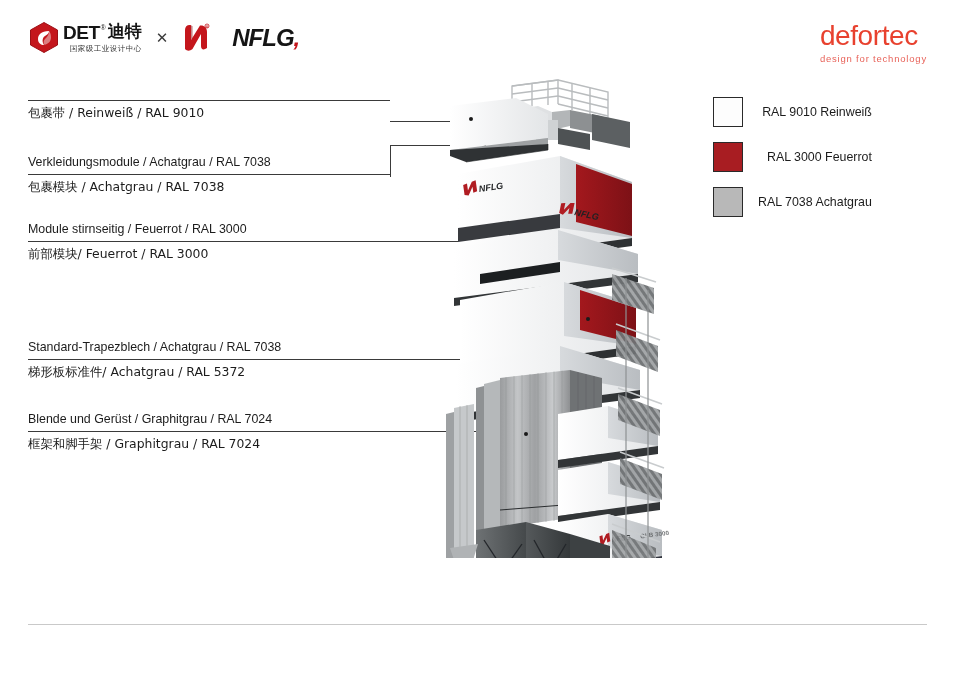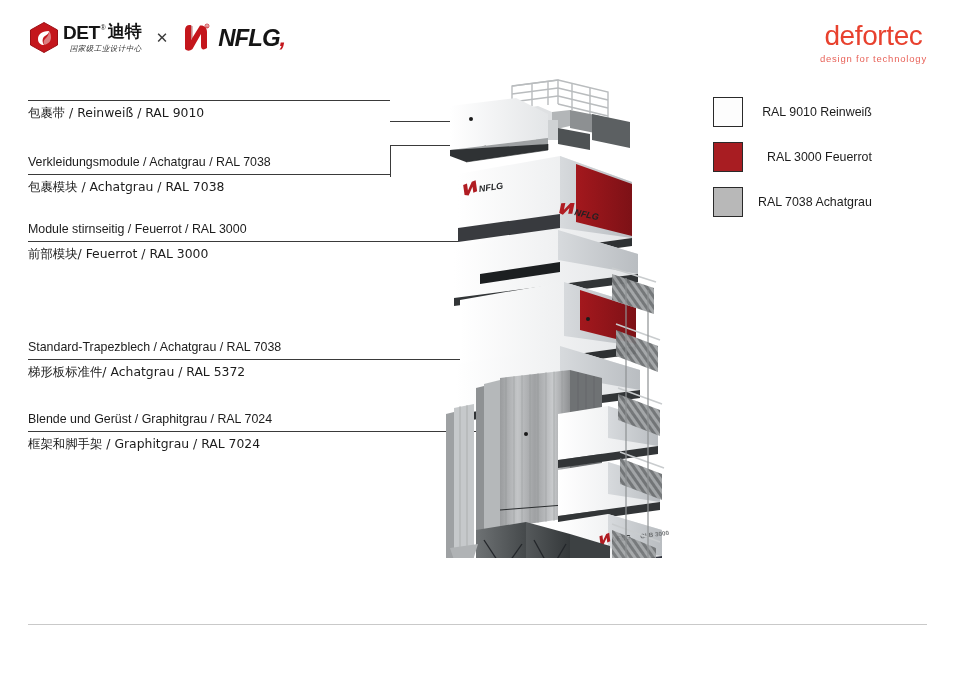--- a/index.html
+++ b/index.html
@@ -17,28 +17,28 @@
   .header{position:absolute;top:0;left:0;width:955px;height:80px;}
   .logo-group{position:absolute;left:30px;top:22px;display:flex;align-items:center;gap:14px;}
   .det-logo{display:flex;align-items:center;gap:5px;}
   .det-hex{width:28px;height:31px;position:relative;}
   .det-hex svg{display:block;}
   .det-words{display:flex;flex-direction:column;line-height:1;}
   .det-top{display:flex;align-items:flex-start;}
   .det-main{font-family:"Liberation Sans",sans-serif;font-weight:bold;font-size:19px;letter-spacing:-0.5px;color:#151515;}
   .det-r{font-size:7px;color:#151515;margin-left:1px;margin-top:1px;}
   .det-cn{font-family:"DejaVu Sans",sans-serif;font-weight:bold;font-size:17px;color:#151515;margin-left:2px;letter-spacing:0px;}
-  .det-sub{font-family:"DejaVu Sans",sans-serif;font-size:7.5px;color:#303030;letter-spacing:0.5px;margin-top:3px;text-align:right;font-style:italic;}
+  .det-sub{font-family:"DejaVu Sans",sans-serif;font-size:7.5px;color:#303030;letter-spacing:0.5px;margin-top:3px;text-align:right;}
   .x-mark{font-size:15px;color:#3a3a3a;font-weight:300;}
-  .nflg-logo{display:flex;align-items:center;gap:6px;}
+  .nflg-logo{display:flex;align-items:center;gap:20px;}
   .nflg-mark{position:relative;width:30px;height:30px;}
   .nflg-text{font-family:"Liberation Sans",sans-serif;font-style:italic;font-weight:bold;font-size:24px;letter-spacing:-1px;color:#151515;position:relative;}
   .nflg-text .comma{color:#c4161c;}
 
-  .defortec{position:absolute;right:28px;top:22px;text-align:center;}
+  .defortec{position:absolute;right:28px;top:22px;text-align:left;}
   .defortec-main{font-family:"Liberation Sans",sans-serif;font-size:28px;color:#e8412e;letter-spacing:-0.4px;line-height:1;}
   .defortec-sub{font-family:"Liberation Sans",sans-serif;font-size:9.5px;color:#e8635a;letter-spacing:0.8px;margin-top:3px;}
 
   
   .callout{position:absolute;left:28px;}
   .callout .de{font-size:12.4px;color:#1c1c1c;line-height:1.25;white-space:nowrap;padding-bottom:3px;}
   .callout .rule{height:1px;background:#3a3a3a;width:100%;}
   .callout .cn{font-family:"DejaVu Sans","Liberation Sans",sans-serif;font-size:12.4px;color:#1c1c1c;line-height:1.3;padding-top:4px;white-space:nowrap;}
 
   

